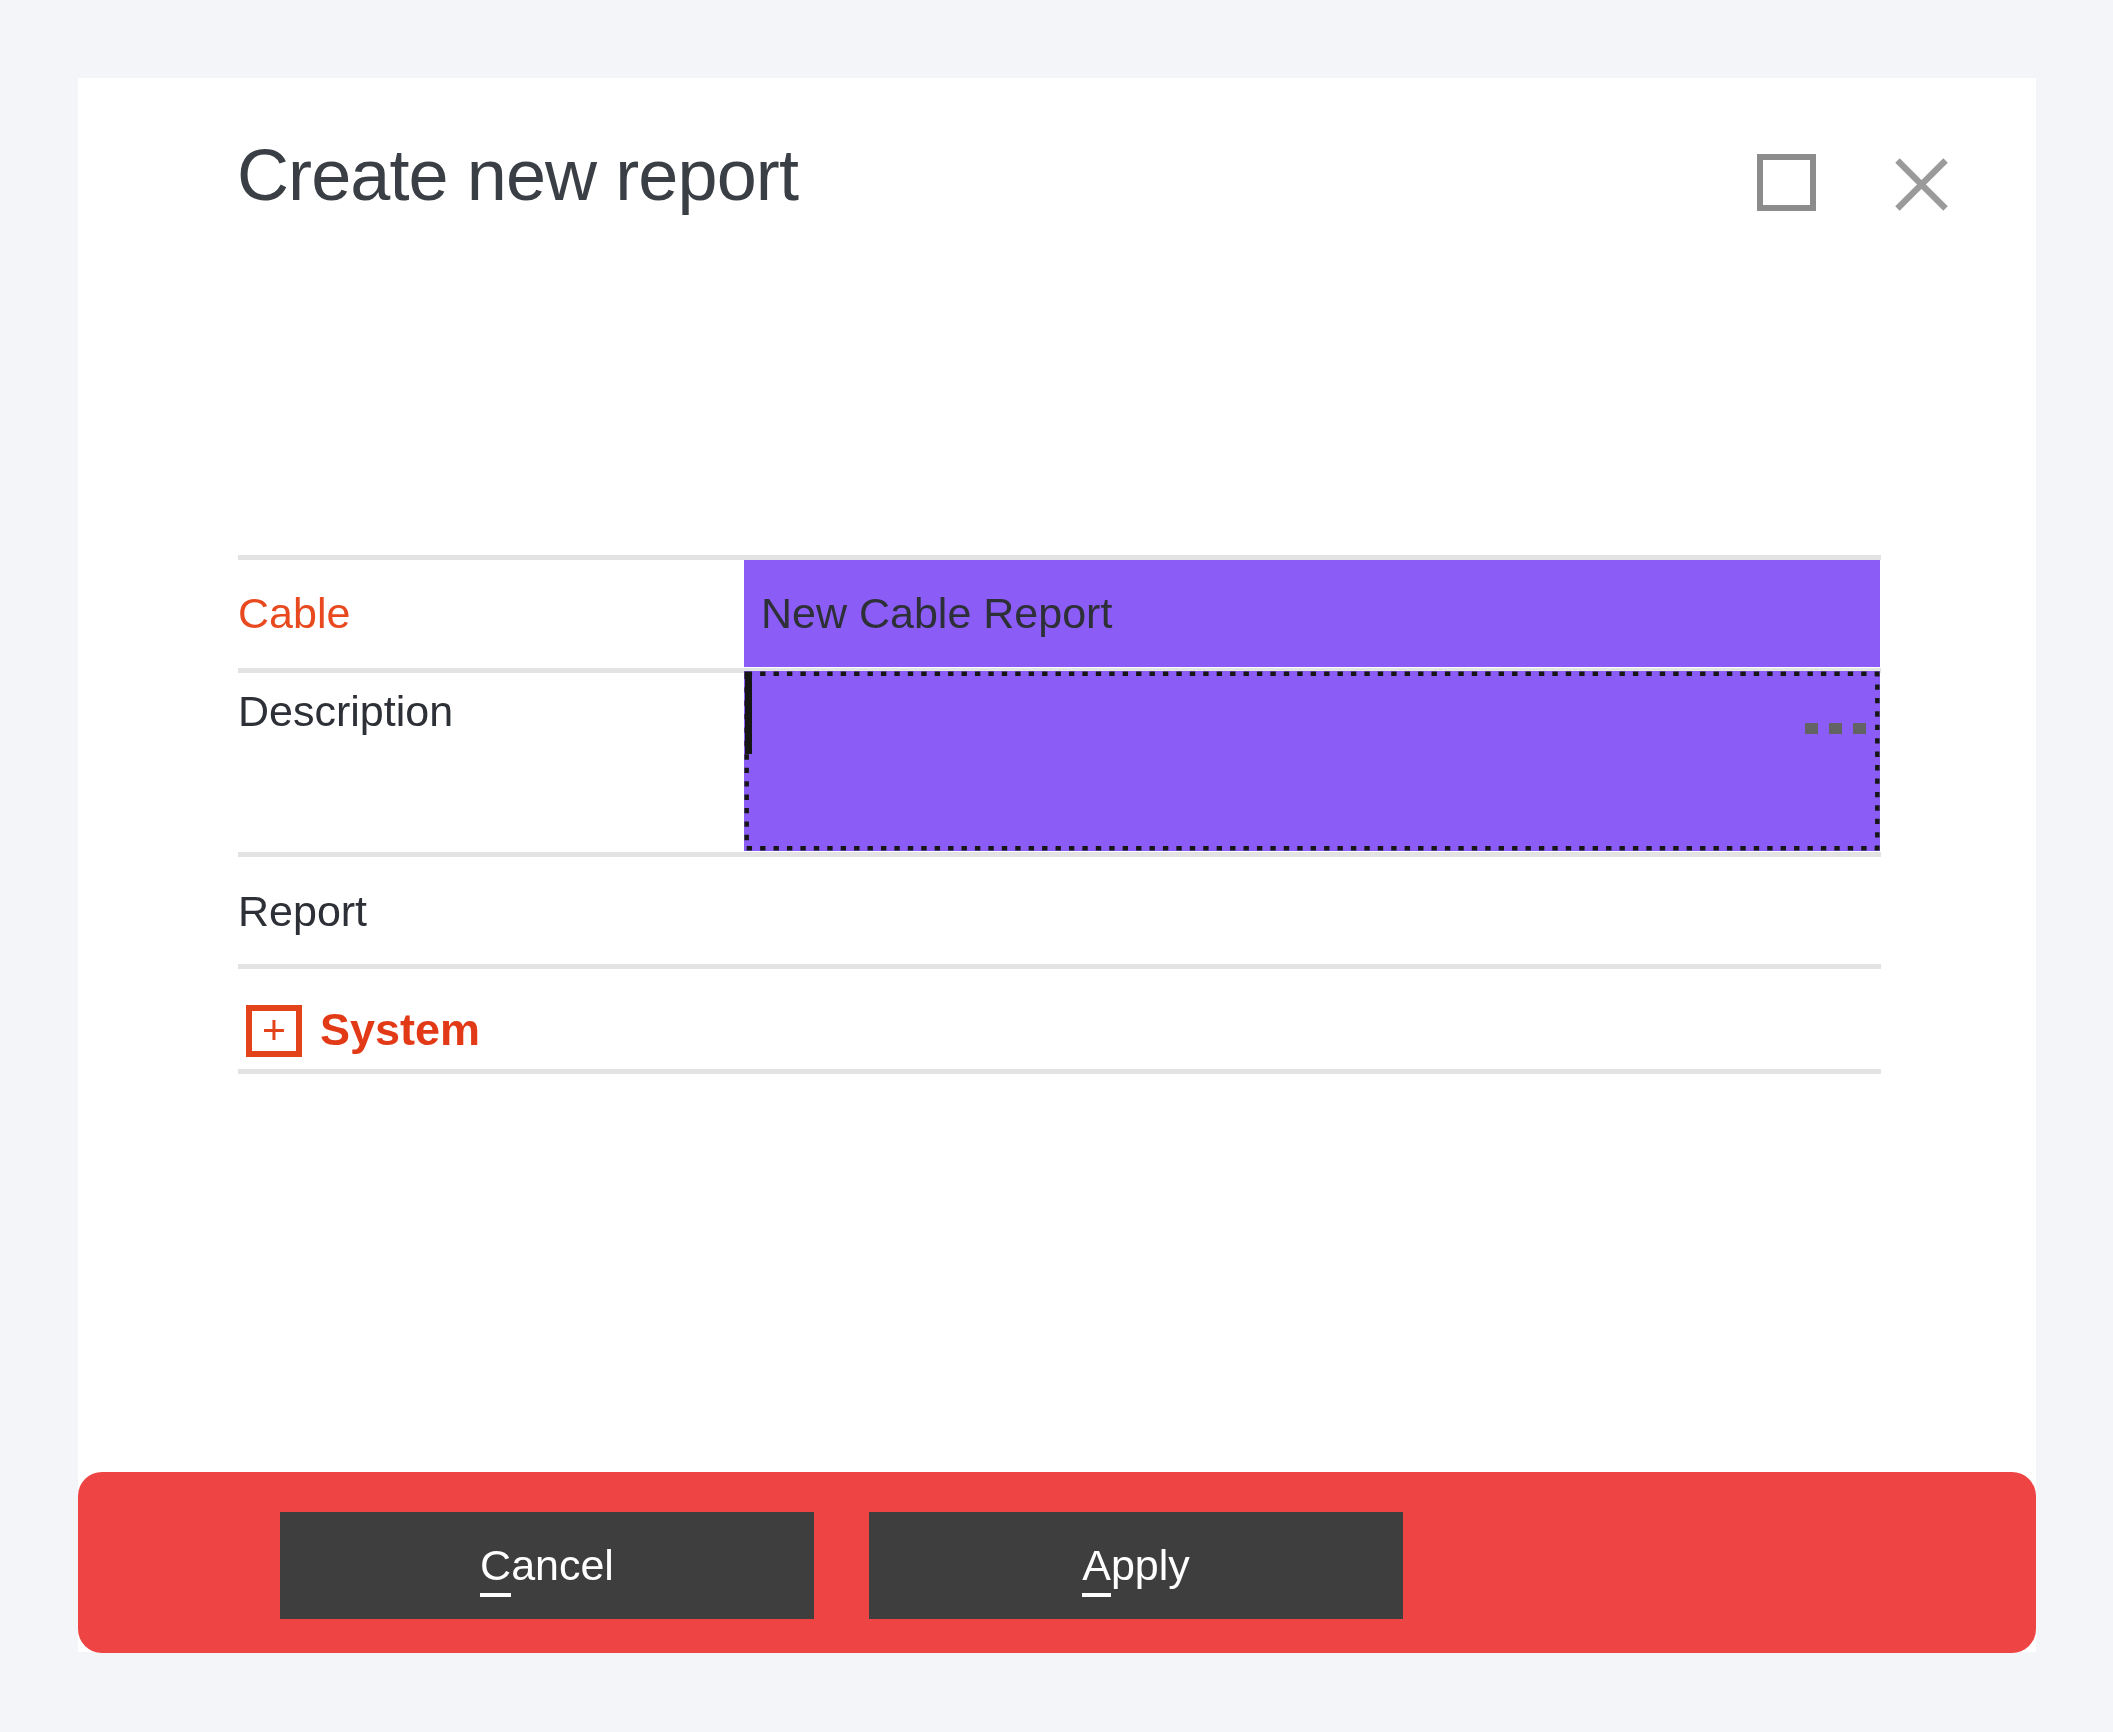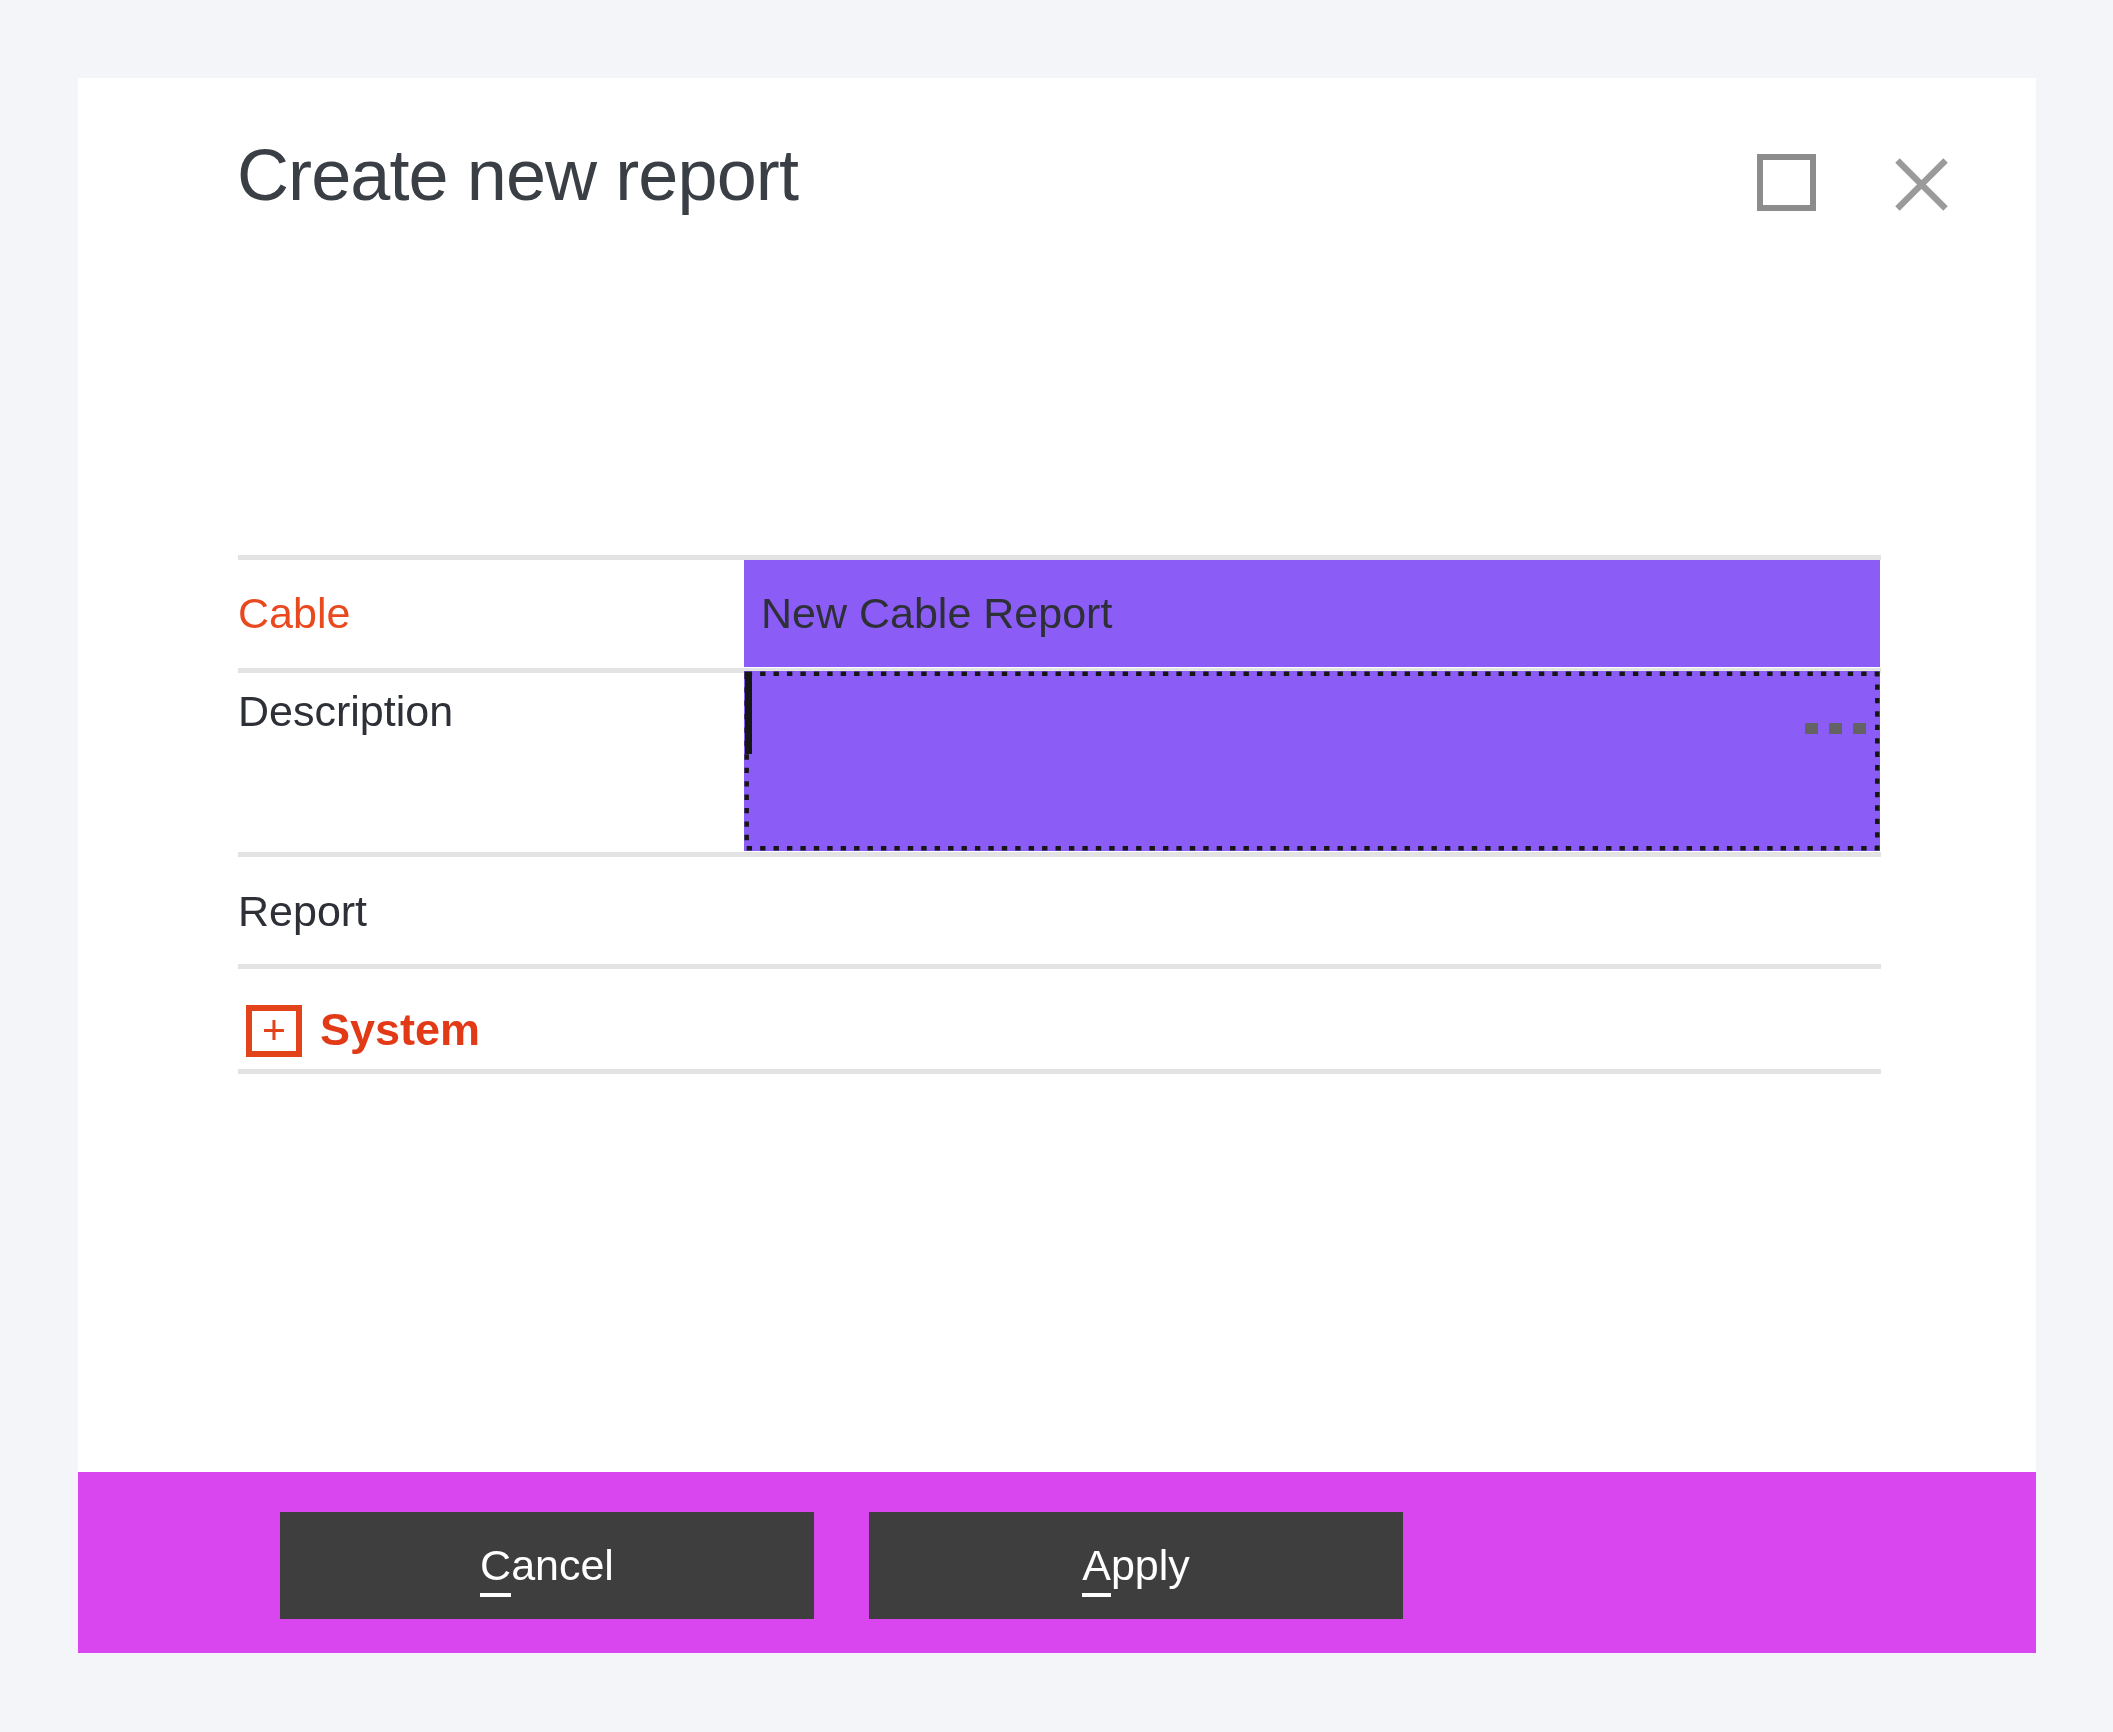--- a/index.html
+++ b/index.html
@@ -127,21 +127,22 @@
     font-weight: 700;
     color: #e23a16;
     cursor: pointer;
   }
 
   
   .footer {
     position: absolute;
     left: 0; top: 1394px;
     width: 1958px; height: 181px;
-    background: #d946ef;
+    background: #ef4444;
+    border-radius: 24px;
   }
   .btn {
     position: absolute;
     top: 40px;
     width: 534px; height: 107px;
     border: none;
     font-family: "Liberation Sans", sans-serif;
     font-size: 43px;
     line-height: 107px;
     text-align: center;

